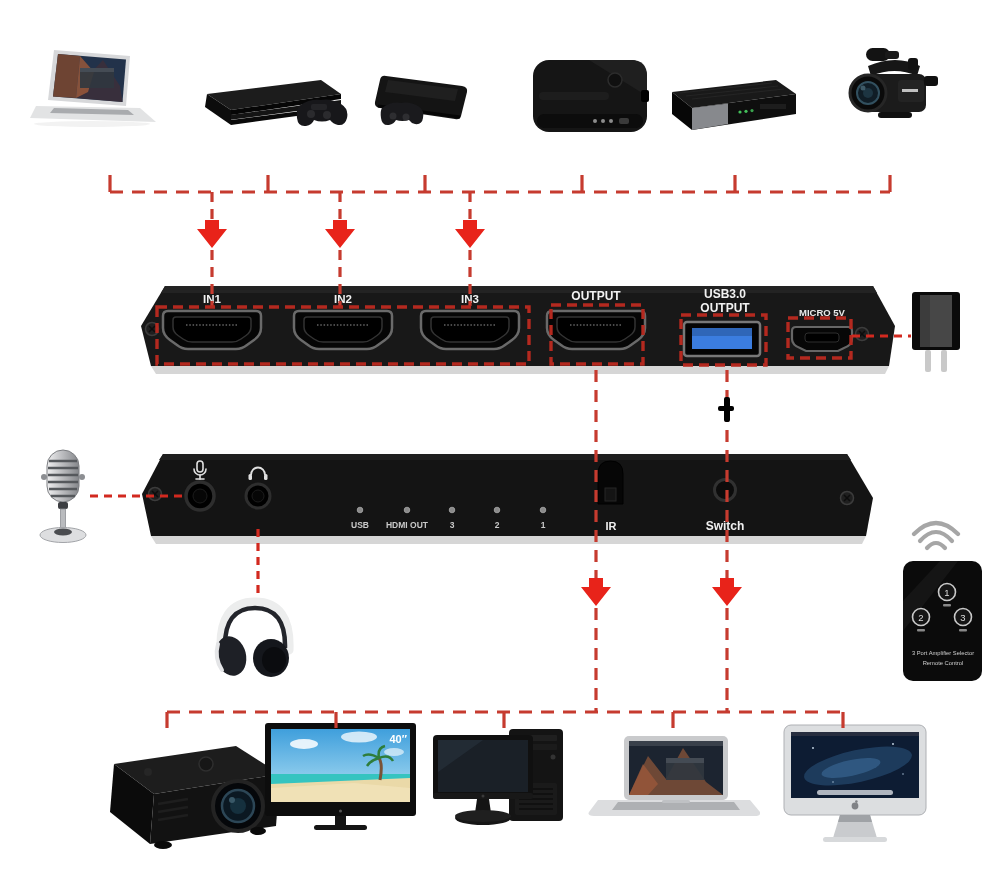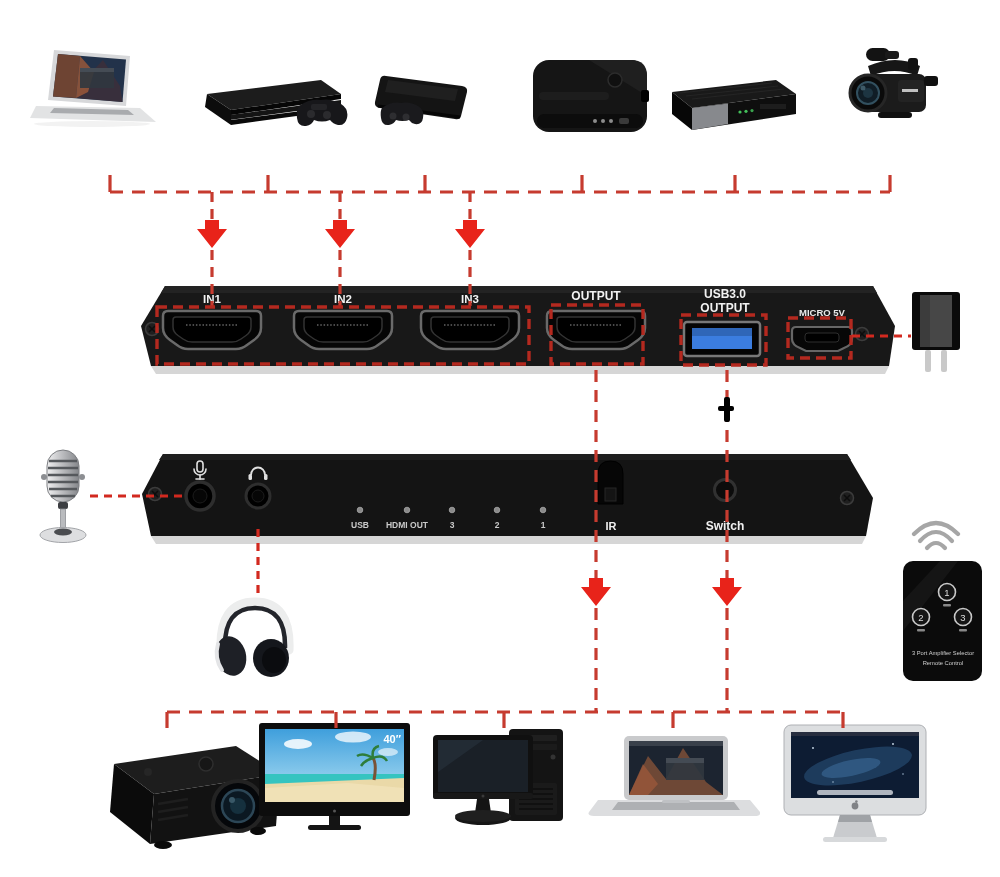--- a/index.html
+++ b/index.html
@@ -282,21 +282,21 @@
       <circle cx="150" cy="74" r="25" fill="#05070a" stroke="#232323" stroke-width="4"></circle>
       <circle cx="150" cy="74" r="16" fill="#0b1822" stroke="#2c4656" stroke-width="2.5"></circle>
       <circle cx="150" cy="74" r="8" fill="#15303e"></circle>
       <circle cx="144" cy="68" r="3" fill="#3e5e6e" opacity="0.9"></circle>
       <path d="M70,72 l30,-5 M70,80 l30,-5 M70,88 l30,-5" stroke="#1e1e1e" stroke-width="2.5"></path>
       <ellipse cx="75" cy="113" rx="9" ry="4" fill="#0a0a0a"></ellipse>
       <ellipse cx="170" cy="99" rx="8" ry="4" fill="#0a0a0a"></ellipse>
     </svg>
   </div>
 
-  <div class="dev" style="left:258px;top:698px">
+  <div class="dev" style="left:264px;top:698px">
     <svg width="155" height="115" viewBox="0 0 155 115">
       <defs>
         <linearGradient id="sky" x1="0" y1="0" x2="0" y2="1">
           <stop offset="0" stop-color="#3f9fdc"></stop>
             <stop offset="1" stop-color="#b5e3f5"></stop>
         </linearGradient>
       </defs>
       <rect x="1" y="1" width="151" height="93" rx="3" fill="#0d0d0d"></rect>
       <rect x="7" y="7" width="139" height="73" fill="url(#sky)"></rect>
       <ellipse cx="40" cy="22" rx="14" ry="5" fill="#ffffff" opacity="0.85"></ellipse>

